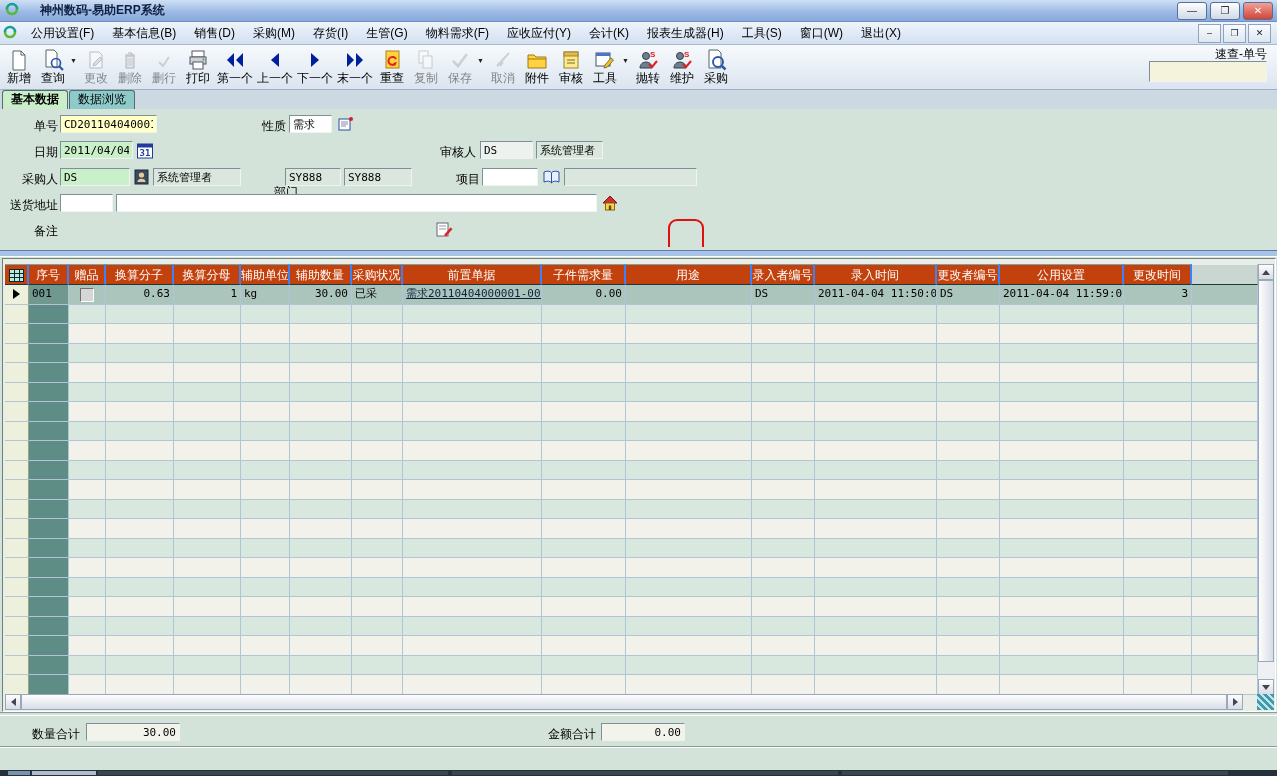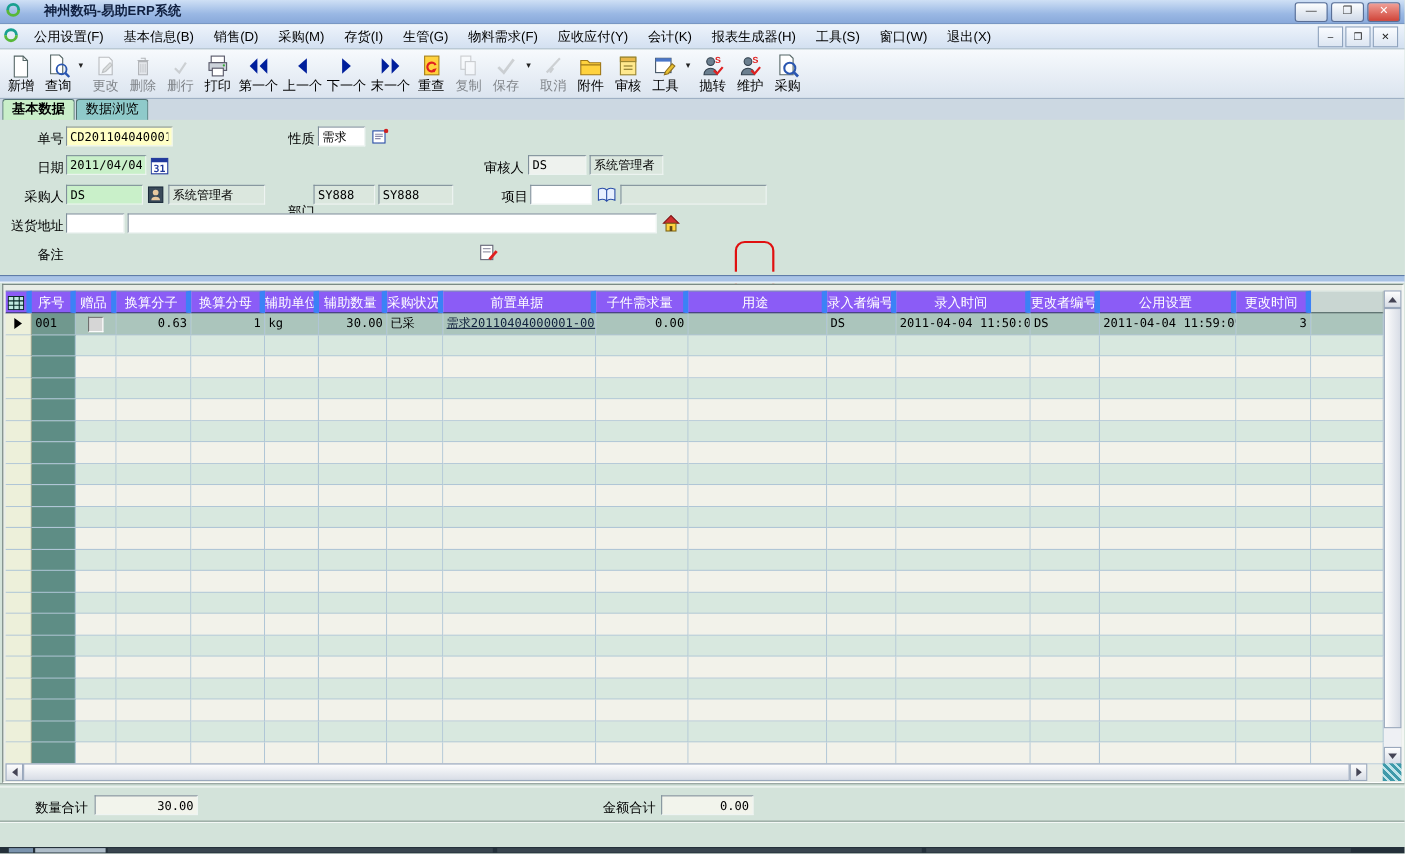--- a/index.html
+++ b/index.html
@@ -66,22 +66,22 @@
 
   
   .splitter{left:0;top:247px;width:1277px;height:11px;background:#d3e3da;}
   .splitter .band{margin-top:3px;height:5px;background:#a9c3e6;border-top:1px solid #5f7ca8;border-bottom:1px solid #fff;}
 
   
   .gridpanel{left:2px;top:258px;width:1274px;height:454px;background:#e9ede7;
     border:1px solid;border-color:#70807c #ffffff #ffffff #70807c;}
   .gridinner{position:absolute;left:2px;top:5px;width:1254px;height:431px;overflow:hidden;background:#e9ede7;}
   .hrow,.grow{display:flex;}
-  .hcell{height:21px;line-height:20px;background:#8b5cf6;color:#fff;text-align:center;
-    border-top:1px solid #7fa0a0;border-right:5px solid #3b82f6;border-bottom:1px solid #1d3838;
+  .hcell{height:21px;line-height:20px;background:#c2410c;color:#fff;text-align:center;
+    border-top:1px solid #7fa0a0;border-right:2px solid #3b82f6;border-bottom:1px solid #1d3838;
     box-sizing:border-box;font-size:12px;overflow:hidden;white-space:nowrap;flex:none;}
   .hcell.fill{background:#c9d6d2;border-right:1px solid #aab8b4;border-top:1px solid #e8f0ec;}
   .cell{height:19.5px;line-height:18px;border-right:1px solid #b0c6d6;border-bottom:1px solid #b0c6d6;
     box-sizing:border-box;font-family:"DejaVu Sans Mono",monospace;font-size:11px;padding:0 3px;
     overflow:hidden;white-space:nowrap;flex:none;}
   .cell.r{text-align:right;}
   .grow.evenr .cell{background:#d8e8df;}
   .grow.oddr .cell{background:#f2f2ea;}
   .grow .cell.sel{background:#edf0da;border-right:1px solid #9aa08a;}
   .grow .cell.seq{background:#5e8d85;}
@@ -349,20 +349,24 @@
         <span class="ic">
           <svg xmlns="http://www.w3.org/2000/svg" width="22" height="22">
             <path d="M4 1h9l3 3v15H4z" fill="#fff" stroke="#566"></path>
             <circle cx="13" cy="13" r="5" fill="none" stroke="#2a56b0" stroke-width="1.9"></circle>
             <line x1="16.8" y1="16.8" x2="20.5" y2="20.5" stroke="#2a56b0" stroke-width="2.5"></line>
           </svg>
         </span>
         <span class="lbl">采购</span>
       </span>
     </span>
+  <span class="qsearch">
+    <span class="qlbl">速查-单号</span>
+    <input value="" style="">
+  </span>
 </div>
 
 <div class="abs tabstrip">
   <span class="tab active">基本数据</span>
   <span class="tab inactive">数据浏览</span>
 </div>
 
 <div class="abs formpanel">
   <div class="flabel" style="left:14px;top:9px;width:44px;">单号</div>
   <input class="fld yellow" style="left: 60px; top: 6px; width: 97px;" readonly="" value="CD201104040001">
@@ -393,21 +397,21 @@
   <div class="flabel" style="left:8px;top:62px;width:50px;">采购人</div>
   <input class="fld green" style="left: 60px; top: 59px; width: 70px;" readonly="" value="DS">
   <span class="ficon" style="left:133px;top:59px;" id="ic-person">
       <svg xmlns="http://www.w3.org/2000/svg" width="17" height="17">
         <rect x="1" y="1" width="13" height="14" fill="#3a4a5a" stroke="#1a2a3a"></rect>
         <circle cx="7.5" cy="6" r="2.6" fill="#e8c8a0"></circle>
         <path d="M3.5 13c0-2.2 1.8-3.2 4-3.2s4 1 4 3.2z" fill="#e8c8a0"></path>
       </svg>
     </span>
   <input class="fld gray" style="left: 153px; top: 59px; width: 88px;" readonly="" value="系统管理者">
-  <div class="flabel" style="left:252px;top:62px;width:34px;margin-top:13px;">部门</div>
+  <div class="flabel" style="left:264px;top:62px;width:34px;margin-top:13px;">部门</div>
   <input class="fld gray" style="left: 285px; top: 59px; width: 56px;" readonly="" value="SY888">
   <input class="fld gray" style="left: 344px; top: 59px; width: 68px;" readonly="" value="SY888">
   <div class="flabel" style="left:446px;top:62px;width:34px;">项目</div>
   <input class="fld" style="left: 482px; top: 59px; width: 56px;" readonly="" value="">
   <span class="ficon" style="left:542px;top:59px;" id="ic-book">
       <svg xmlns="http://www.w3.org/2000/svg" width="17" height="17">
         <path d="M1 3c3-1.2 6-1.2 7.5 0.8C10 1.8 13 1.8 16 3v10c-3-1.2-6-1.2-7.5 0.8C7 11.8 4 11.8 1 13z" fill="#e8f0ff" stroke="#2a4ea8"></path>
         <path d="M8.5 4v10" stroke="#2a4ea8"></path>
       </svg>
     </span>

